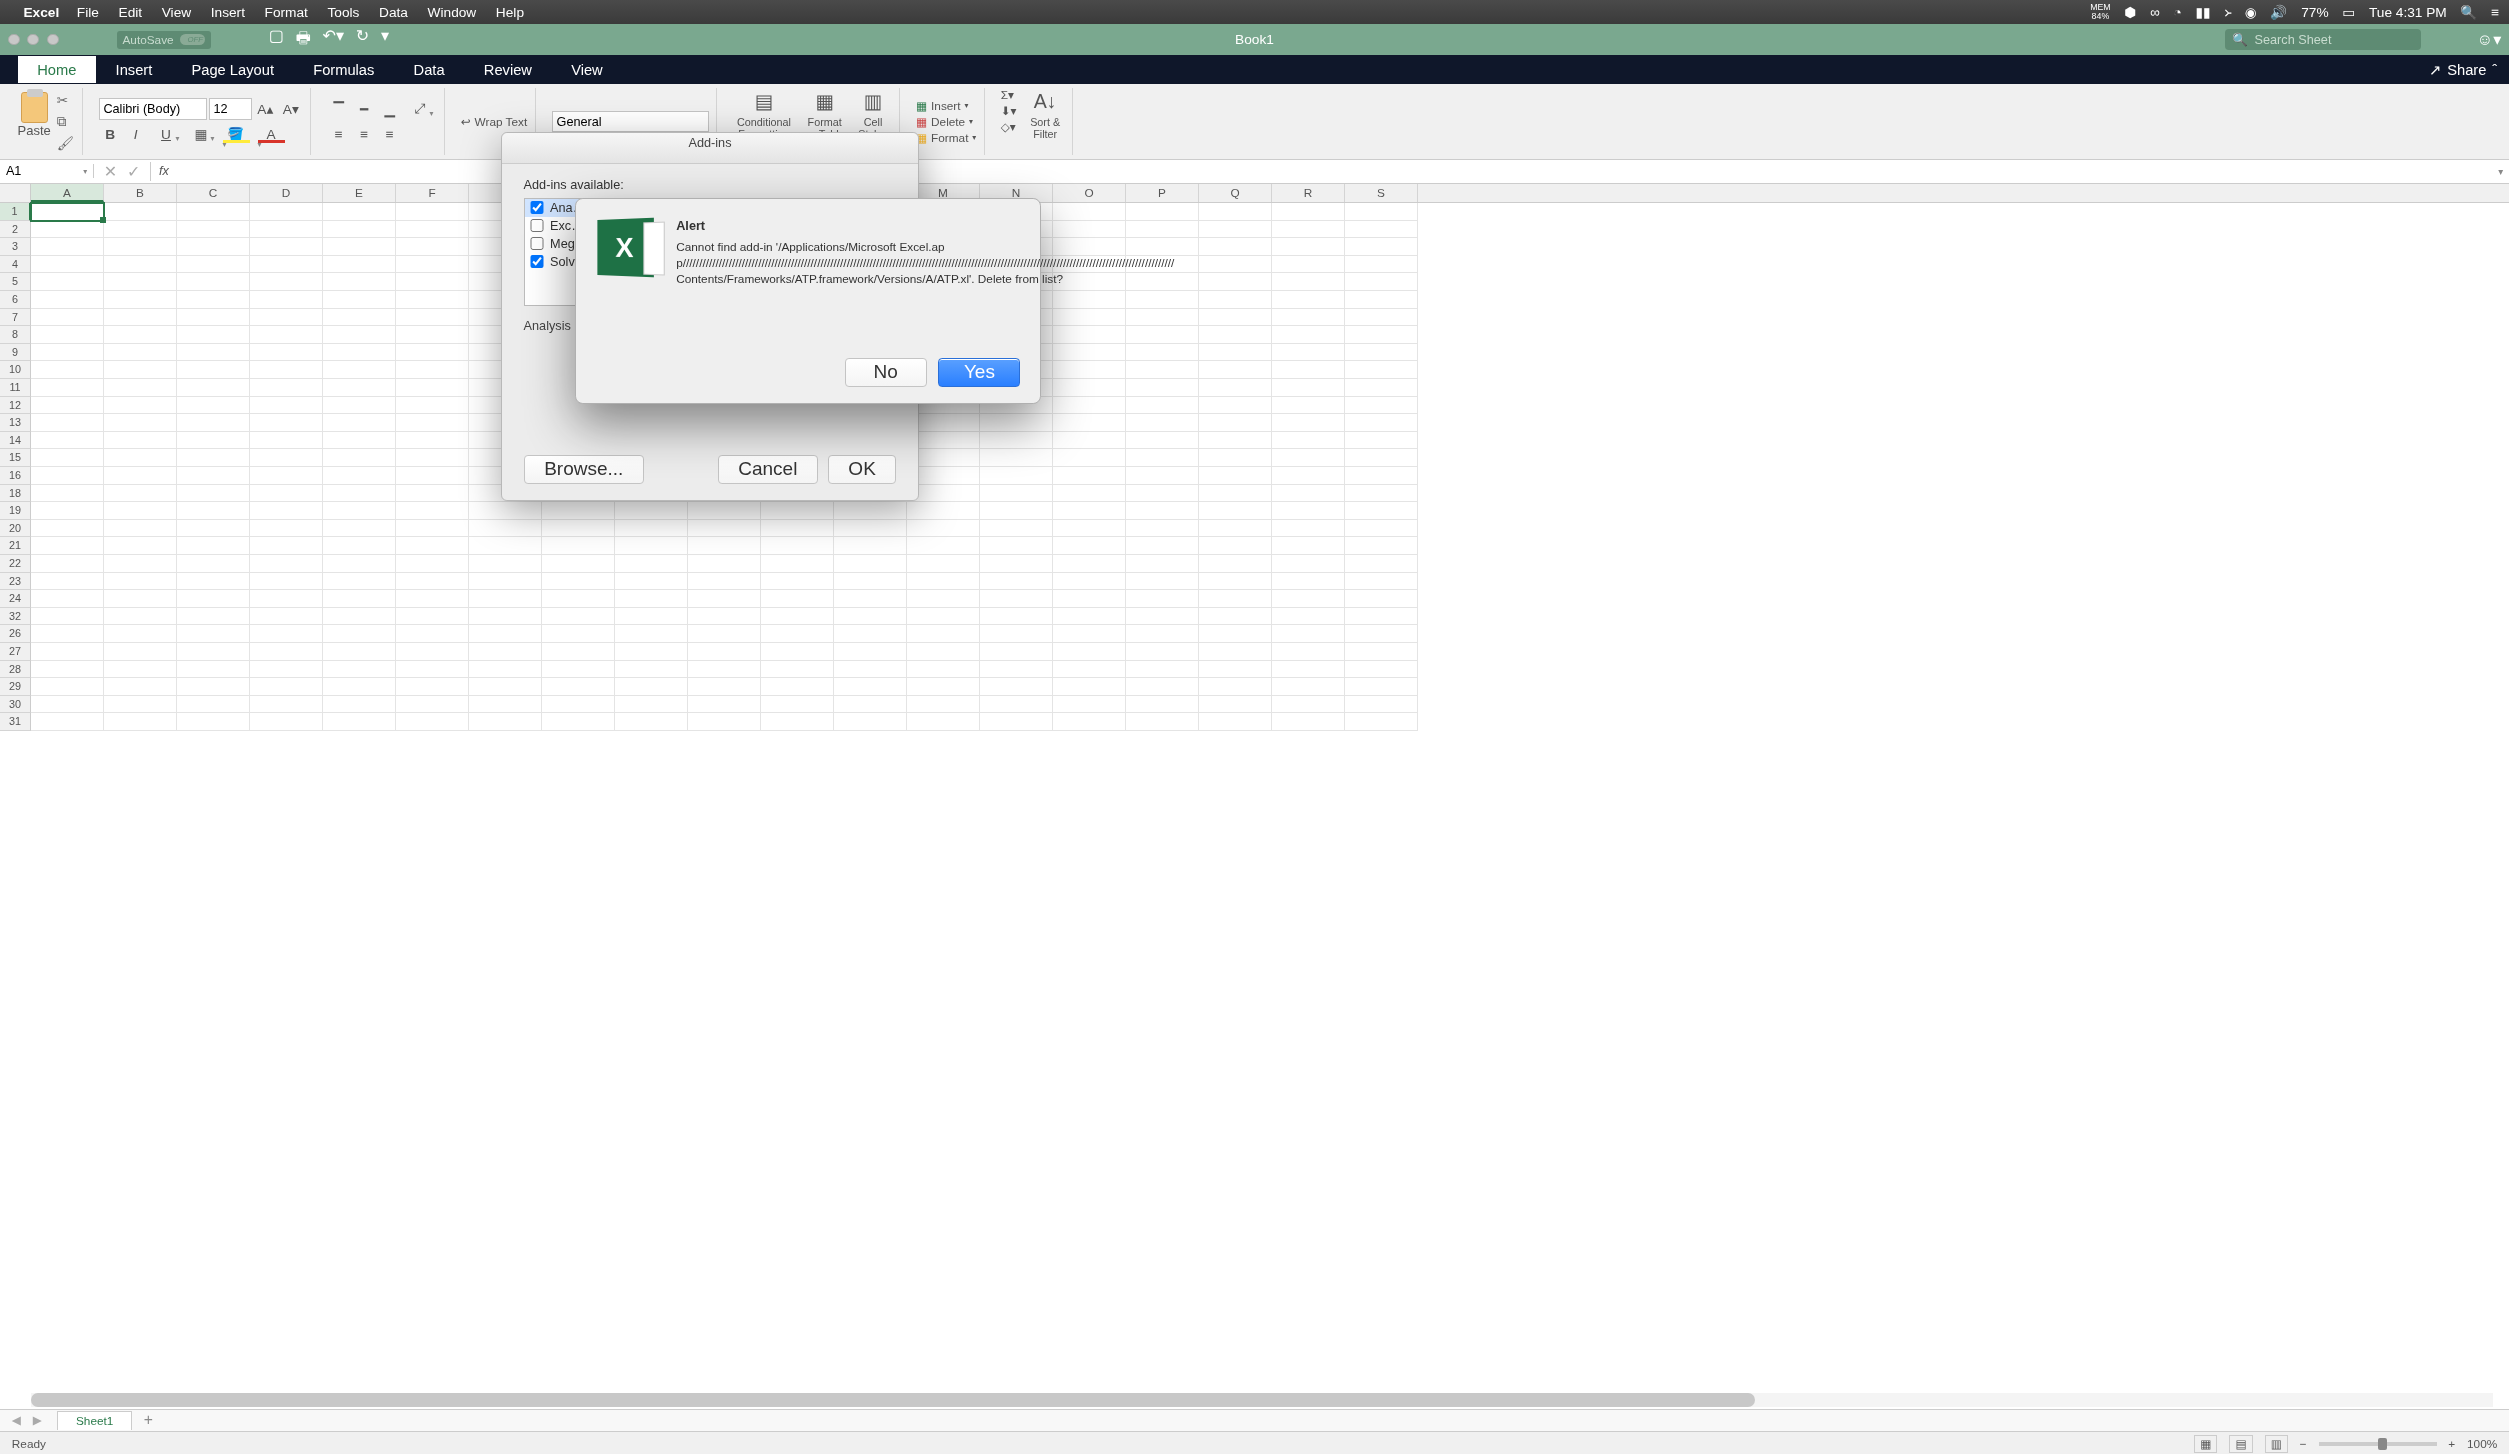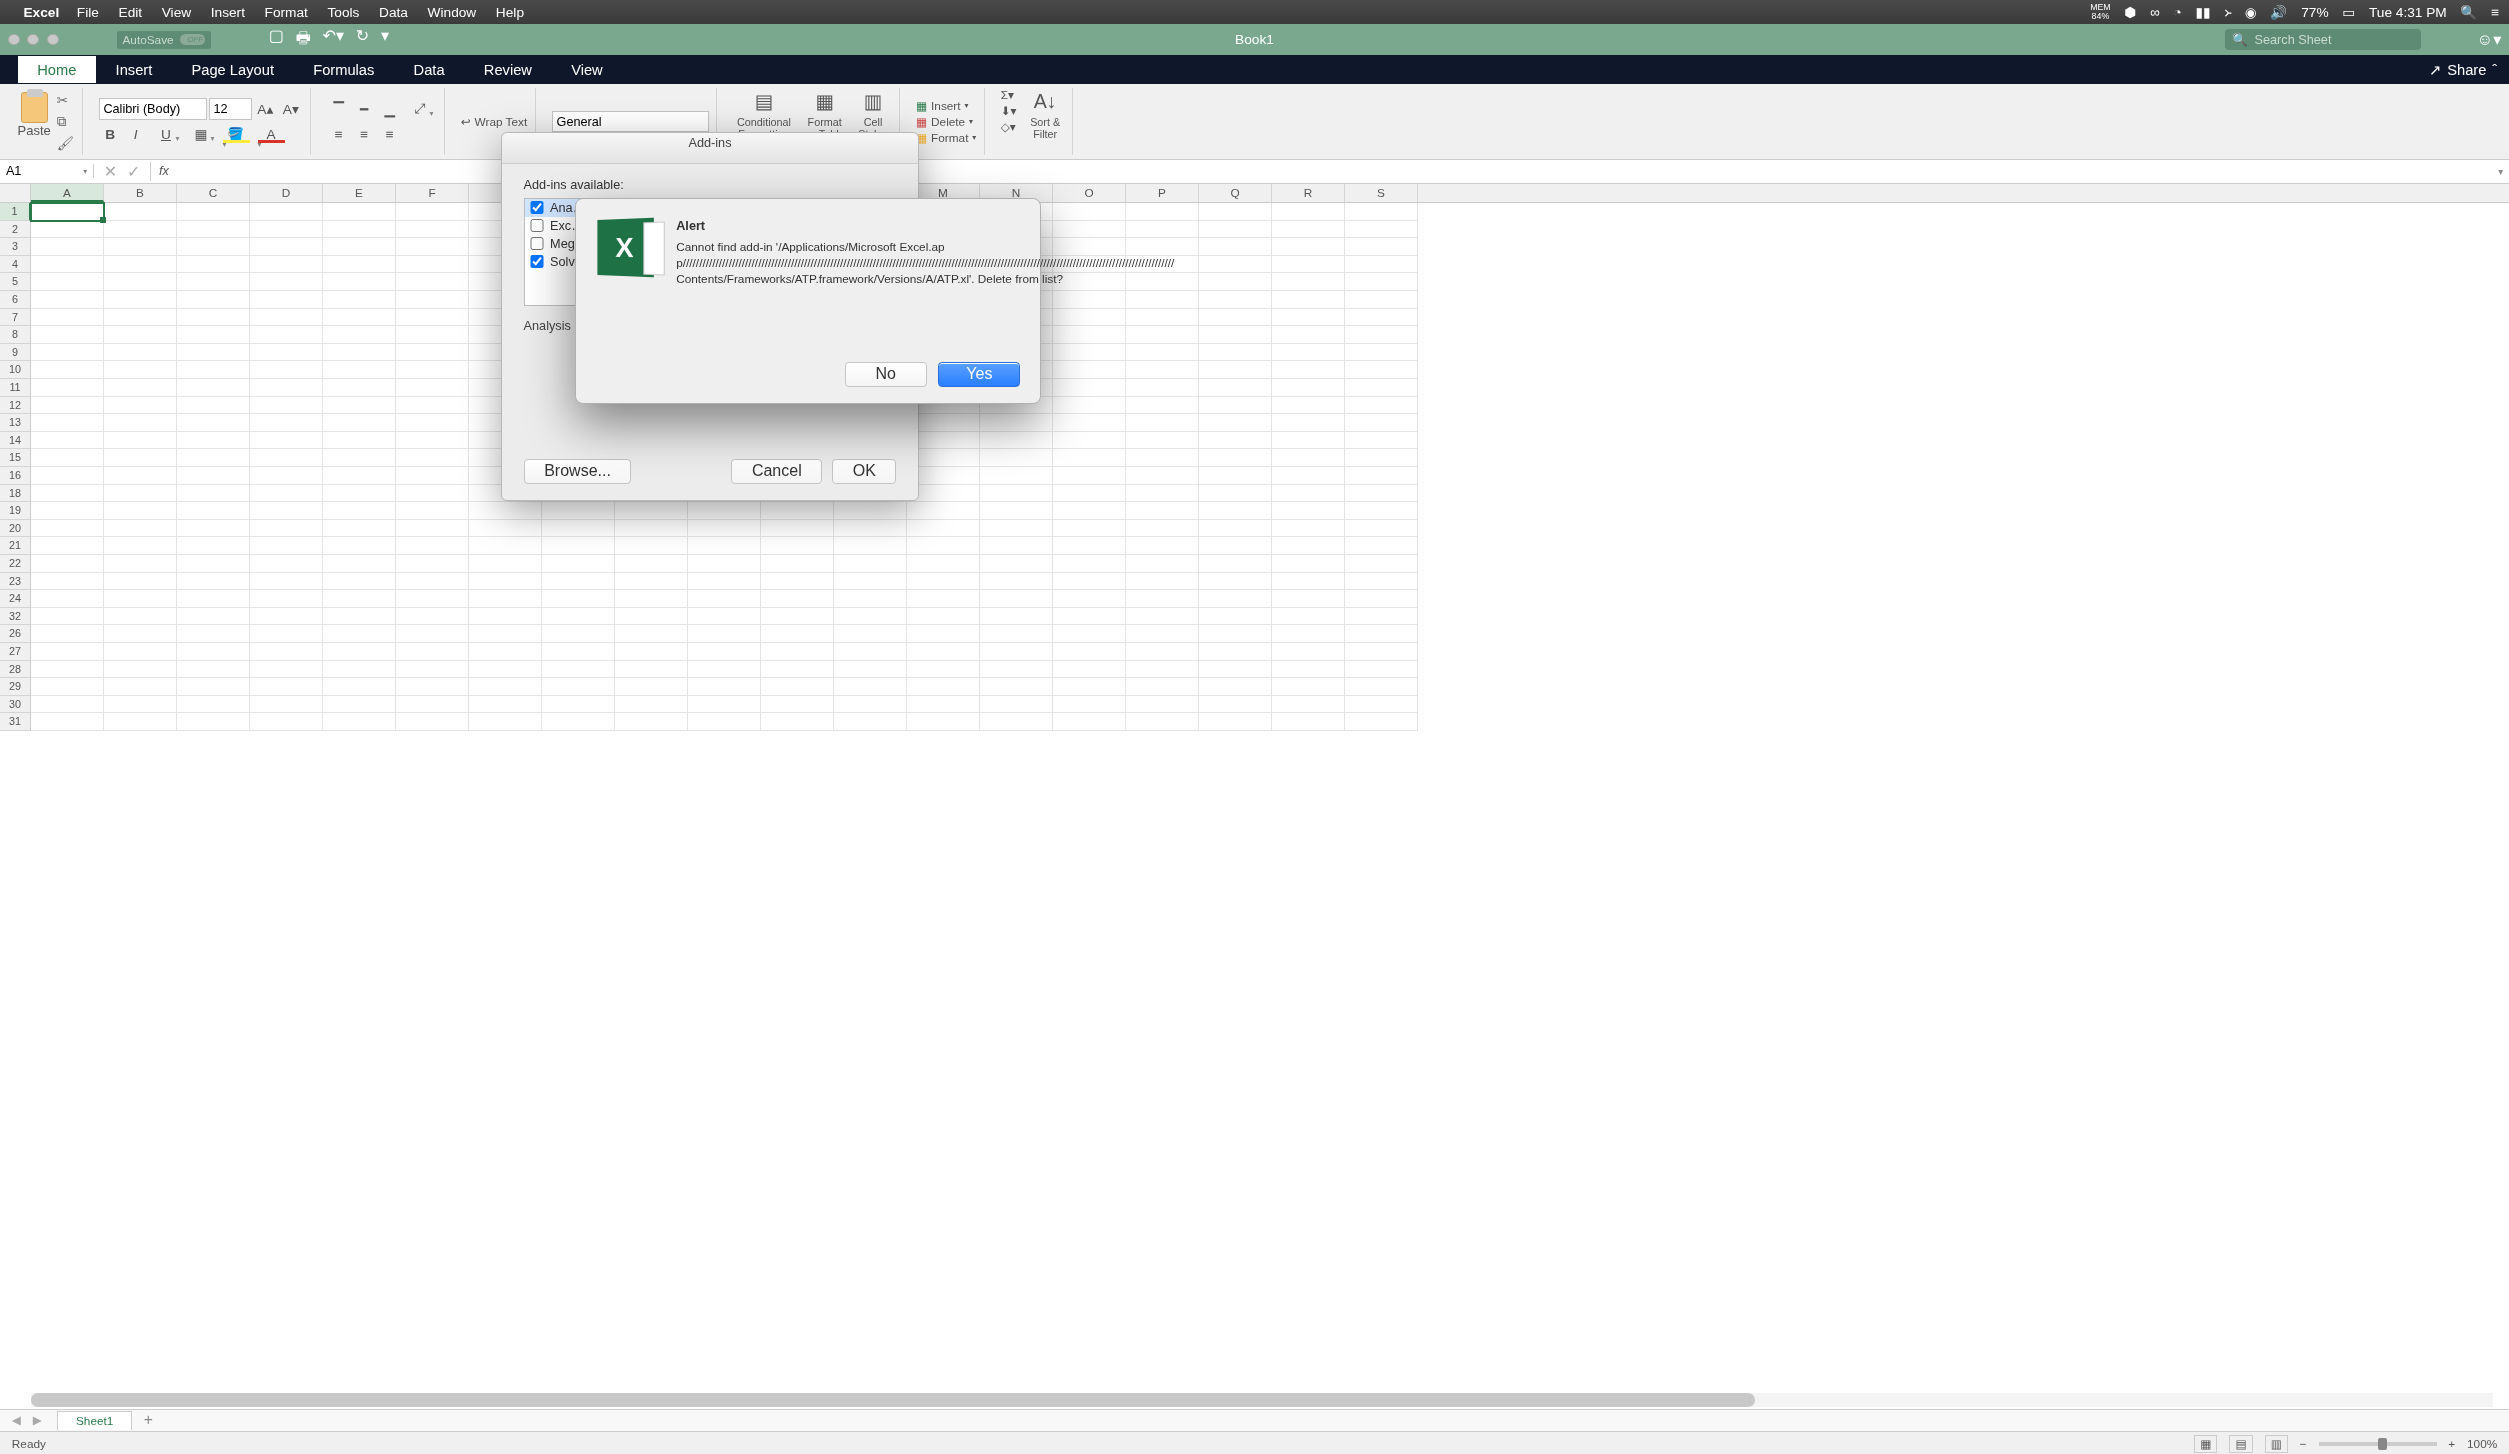--- a/index.html
+++ b/index.html
@@ -93,21 +93,21 @@
 .dialog .titlebar2 { height: 31px; background: linear-gradient(#f6f6f6,#e4e4e4); border-bottom: 1px solid #ccc; text-align: center; font-size: 12.7px; line-height: 21.6px; border-radius: 5.9px 5.9px 0 0; color:#444;}
 .addins-dialog { left: 501px; top: 132px; width: 418px; height: 369px; }
 .addins-body { padding: 13.7px 21.6px; font-size: 12.7px; color:#333;}
 .addins-list { border:1px solid #bcbcbc; background:#fff; margin-top:5.9px; height:108px; width:314px;}
 .addins-list .item { padding:2px 5.9px; display:flex; align-items:center; gap:5.9px;}
 .addins-list .item.sel { background:#d0e4ff;}
 .addins-list input[type=checkbox]{ width:13.7px; height:13.7px;}
 .addins-desc { margin-top:13.7px; color:#444;}
 .addins-btns { position:absolute; bottom:15.7px; left:21.6px; right:21.6px; display:flex; justify-content:space-between;}
 .addins-btns .spacer { flex:1;}
-.mac-btn { background: linear-gradient(#fff,#f4f4f4); border:1px solid #c4c4c4; border-radius:3.9px; padding:2.9px 19.6px; font-size:16px; color:#333; box-shadow: 0 1px 0 #fff inset;}
+.mac-btn { background: linear-gradient(#fff,#f4f4f4); border:1px solid #c4c4c4; border-radius:3.9px; padding:2.9px 19.6px; font-size:19px; color:#333; box-shadow: 0 1px 0 #fff inset;}
 .mac-btn.primary { background: linear-gradient(#5aa0ff,#2a7fff); color:#fff; border-color:#2a6fd8;}
 
 .alert-dialog { left: 575px; top: 198px; width: 466px; height: 206px; background: #efefef; border-radius: 7.8px; box-shadow: 0 19.6px 49px rgba(0,0,0,0.45); border:1px solid #b0b0b0;}
 .alert-body { padding: 19.6px; display:flex; gap:17.6px;}
 .alert-icon { width:63px; height:63px; flex-shrink:0; position:relative;}
 .alert-icon .xl { width:57px; height:57px; background:#1e7145; position:relative; display:flex; align-items:center; justify-content:center; color:#fff; font-size:27.4px; font-weight:bold; transform: perspective(98px) rotateY(-8deg);}
 .alert-icon .xl::before { content:""; position:absolute; right:-9.8px; top:3.9px; width:17.6px; height:49px; background:#fff; border:1px solid #ccc;}
 .alert-text { flex:1; font-size:11.8px; color:#333;}
 .alert-text .atitle { font-weight:bold; font-size:12.7px; margin-bottom:7.8px;}
 .alert-text .amsg { line-height:15.7px; word-break:break-all;}

